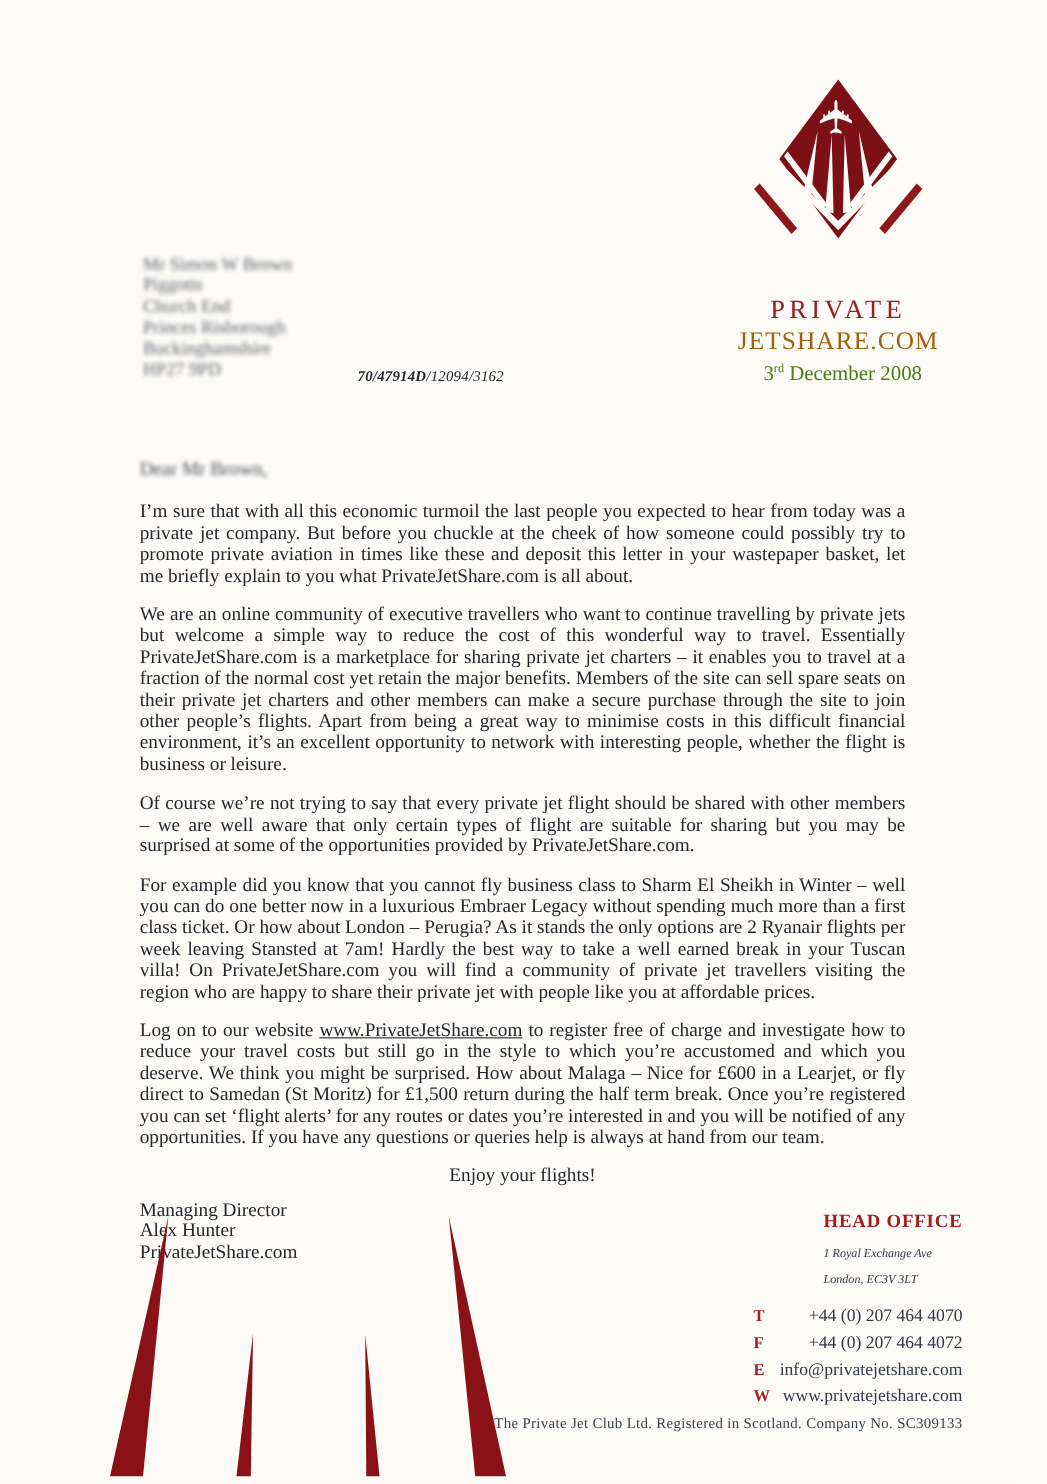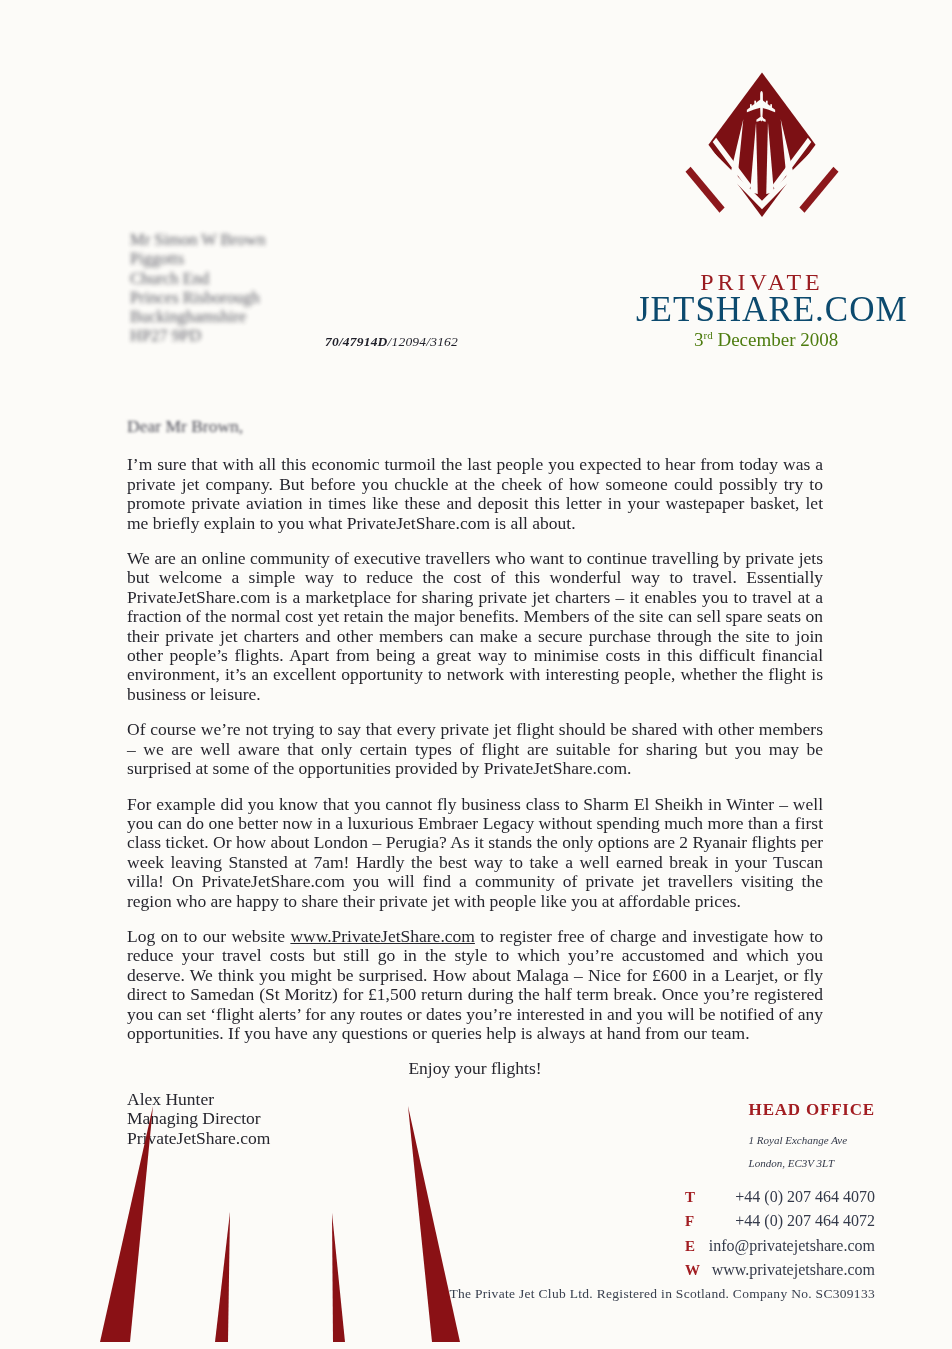--- a/index.html
+++ b/index.html
@@ -16,21 +16,21 @@
   }
 
   
   .logo { position: absolute; left: 636px; top: 68px; width: 252px; text-align: center; }
   .logo svg { display: block; margin: 0 auto; }
   .logo-line1 {
     font-size: 24px; letter-spacing: 4px; color: #9a1c21;
     margin-top: 1px; line-height: 26px;
   }
   .logo-line2 {
-    font-size: 35px; letter-spacing: 1px; color: #0c4a6e; line-height: 29px;
+    font-size: 23px; letter-spacing: 1px; color: #a16207; line-height: 29px;
   }
 
   
   .recipient {
     position: absolute; left: 130px; top: 230px;
     font-size: 16.5px; line-height: 19.3px;
     color: #4e4e58; filter: blur(1.9px); opacity: .9;
   }
   .ref {
     position: absolute; left: 325px; top: 334px;
@@ -124,22 +124,22 @@
 
   <div class="content">
     <div class="salutation">Dear Mr Brown,</div>
     <p>I’m sure that with all this economic turmoil the last people you expected to hear from today was a private jet company. But before you chuckle at the cheek of how someone could possibly try to promote private aviation in times like these and deposit this letter in your wastepaper basket, let me briefly explain to you what PrivateJetShare.com is all about.</p>
     <p>We are an online community of executive travellers who want to continue travelling by private jets but welcome a simple way to reduce the cost of this wonderful way to travel. Essentially PrivateJetShare.com is a marketplace for sharing private jet charters – it enables you to travel at a fraction of the normal cost yet retain the major benefits. Members of the site can sell spare seats on their private jet charters and other members can make a secure purchase through the site to join other people’s flights. Apart from being a great way to minimise costs in this difficult financial environment, it’s an excellent opportunity to network with interesting people, whether the flight is business or leisure.</p>
     <p>Of course we’re not trying to say that every private jet flight should be shared with other members – we are well aware that only certain types of flight are suitable for sharing but you may be surprised at some of the opportunities provided by PrivateJetShare.com.</p>
     <p>For example did you know that you cannot fly business class to Sharm El Sheikh in Winter – well you can do one better now in a luxurious Embraer Legacy without spending much more than a first class ticket. Or how about London – Perugia? As it stands the only options are 2 Ryanair flights per week leaving Stansted at 7am! Hardly the best way to take a well earned break in your Tuscan villa! On PrivateJetShare.com you will find a community of private jet travellers visiting the region who are happy to share their private jet with people like you at affordable prices.</p>
     <p><span>Log on to our website </span><a class="letter-link">www.PrivateJetShare.com</a><span> to register free of charge and investigate how to reduce your travel costs but still go in the style to which you’re accustomed and which you deserve. We think you might be surprised. How about Malaga – Nice for £600 in a Learjet, or fly direct to Samedan (St Moritz) for £1,500 return during the half term break. Once you’re registered you can set ‘flight alerts’ for any routes or dates you’re interested in and you will be notified of any opportunities. If you have any questions or queries help is always at hand from our team.</span></p>
     <p class="closing-line">Enjoy your flights!</p>
     <div class="signature">
+      <div>Managing Director</div>
       <div>Alex Hunter</div>
-      <div>Managing Director</div>
       <div>PrivateJetShare.com</div>
     </div>
   </div>
 
   <svg class="spikes" width="380" height="242" viewBox="0 0 380 242" aria-hidden="true">
     <polygon points="63,4 40,240 10,240" fill="#8a1115"></polygon>
     <polygon points="140,110 138,240 125,240" fill="#8a1115"></polygon>
     <polygon points="242,111 255,240 243,240" fill="#8a1115"></polygon>
     <polygon points="318,4 370,240 342,240" fill="#8a1115"></polygon>
   </svg>

